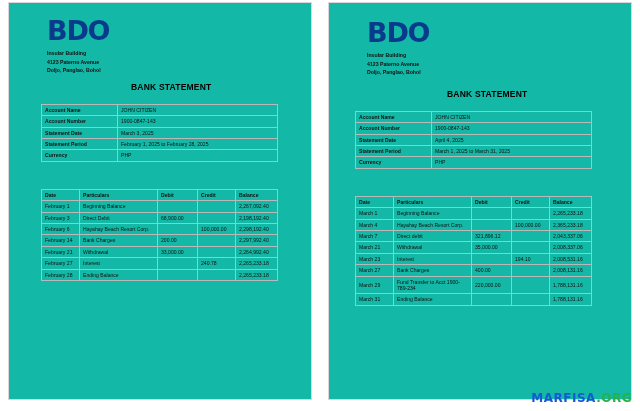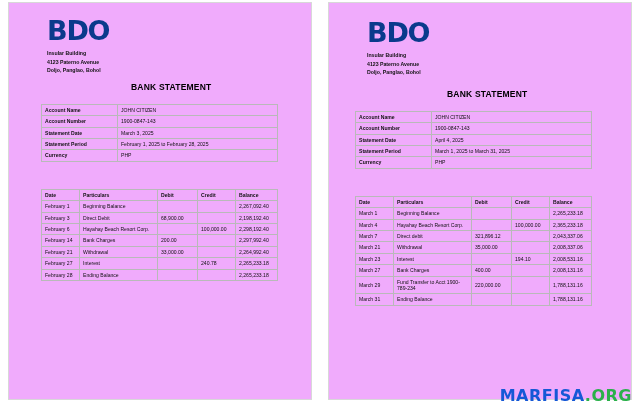--- a/index.html
+++ b/index.html
@@ -14,21 +14,21 @@
     overflow: hidden;
     position: relative;
   }
   .page-wrap {
     position: absolute;
     inset: 0;
     display: flex;
   }
   .statement {
     position: relative;
-    background: #f0abfc;
+    background: #14b8a6;
     box-sizing: border-box;
   }
   .statement.left {
     position: absolute;
     left: 8px;
     top: 2px;
     width: 304px;
     height: 398px;
     border: 1px solid #d8d8d8;
   }
@@ -116,21 +116,21 @@
   .tx-table td.c-bal { width: 42px; }
   .statement.left .tx-table { left: 32px; top: 186px; }
   .statement.right .tx-table { left: 26px; top: 193px; }
 
   .watermark {
     position: absolute;
     right: 8px;
     bottom: 6px;
     font-family: "DejaVu Sans", sans-serif;
     font-weight: bold;
-    font-size: 16px;
+    font-size: 12px;
     letter-spacing: 0.5px;
     color: #1558d6;
   }
   .watermark .org {
     color: #2ab04a;
   }
 </style>
 </head>
 <body>
 

